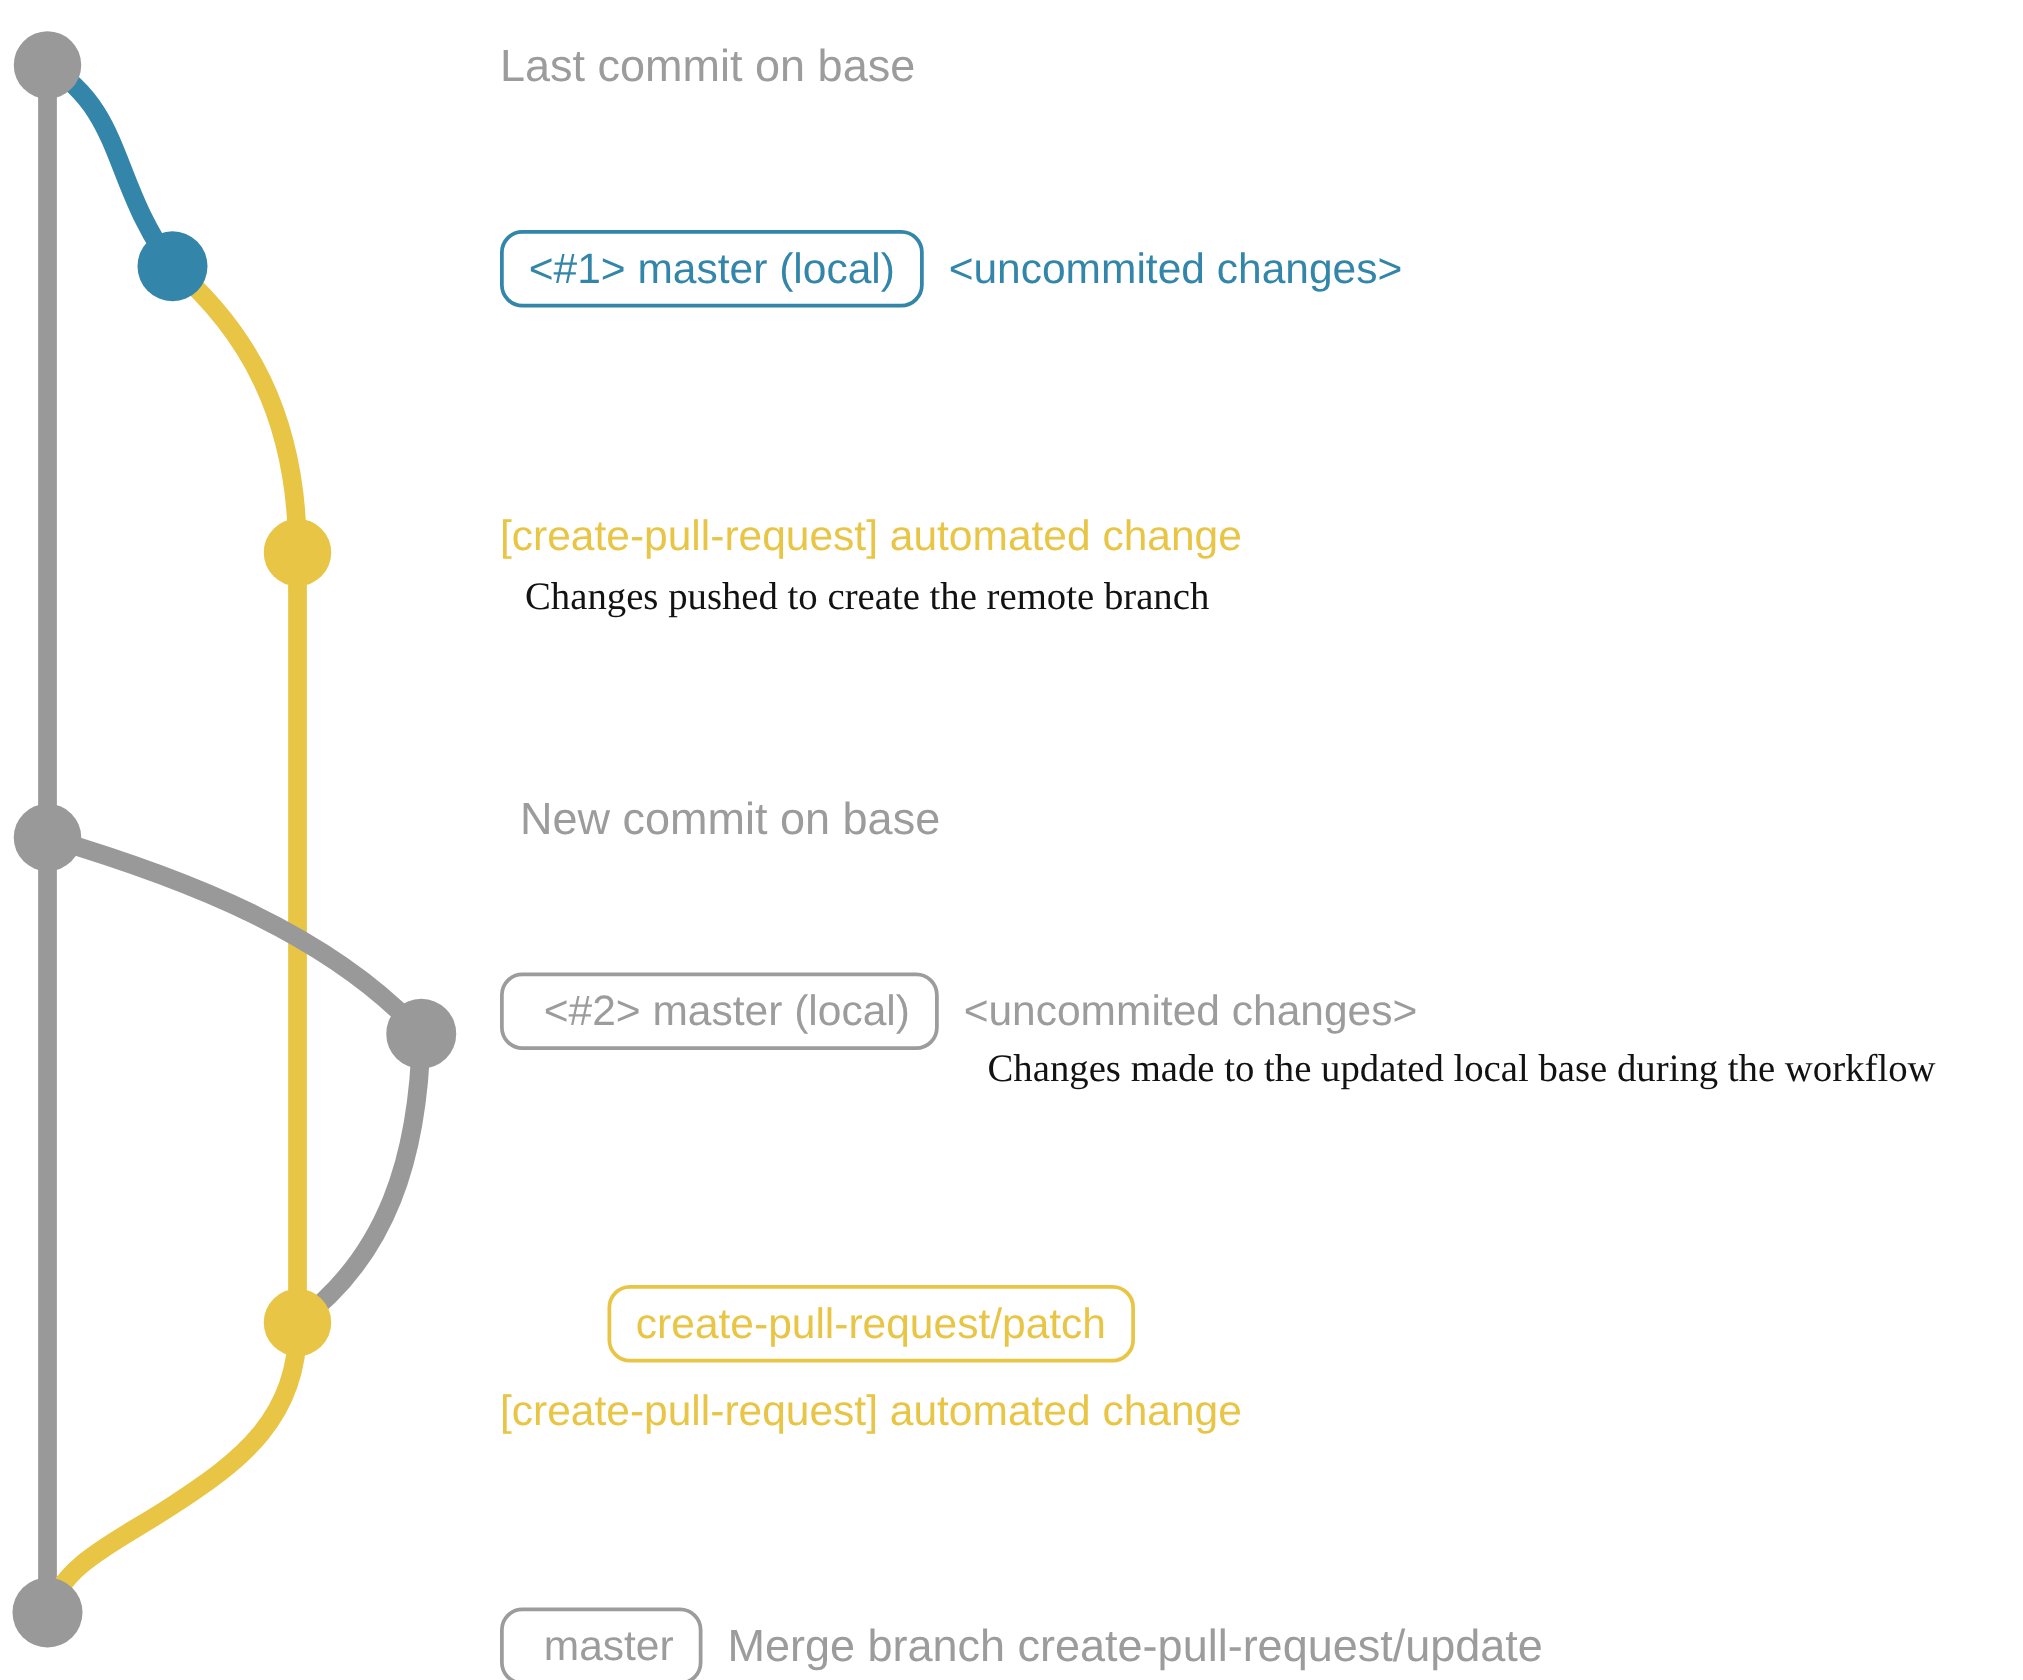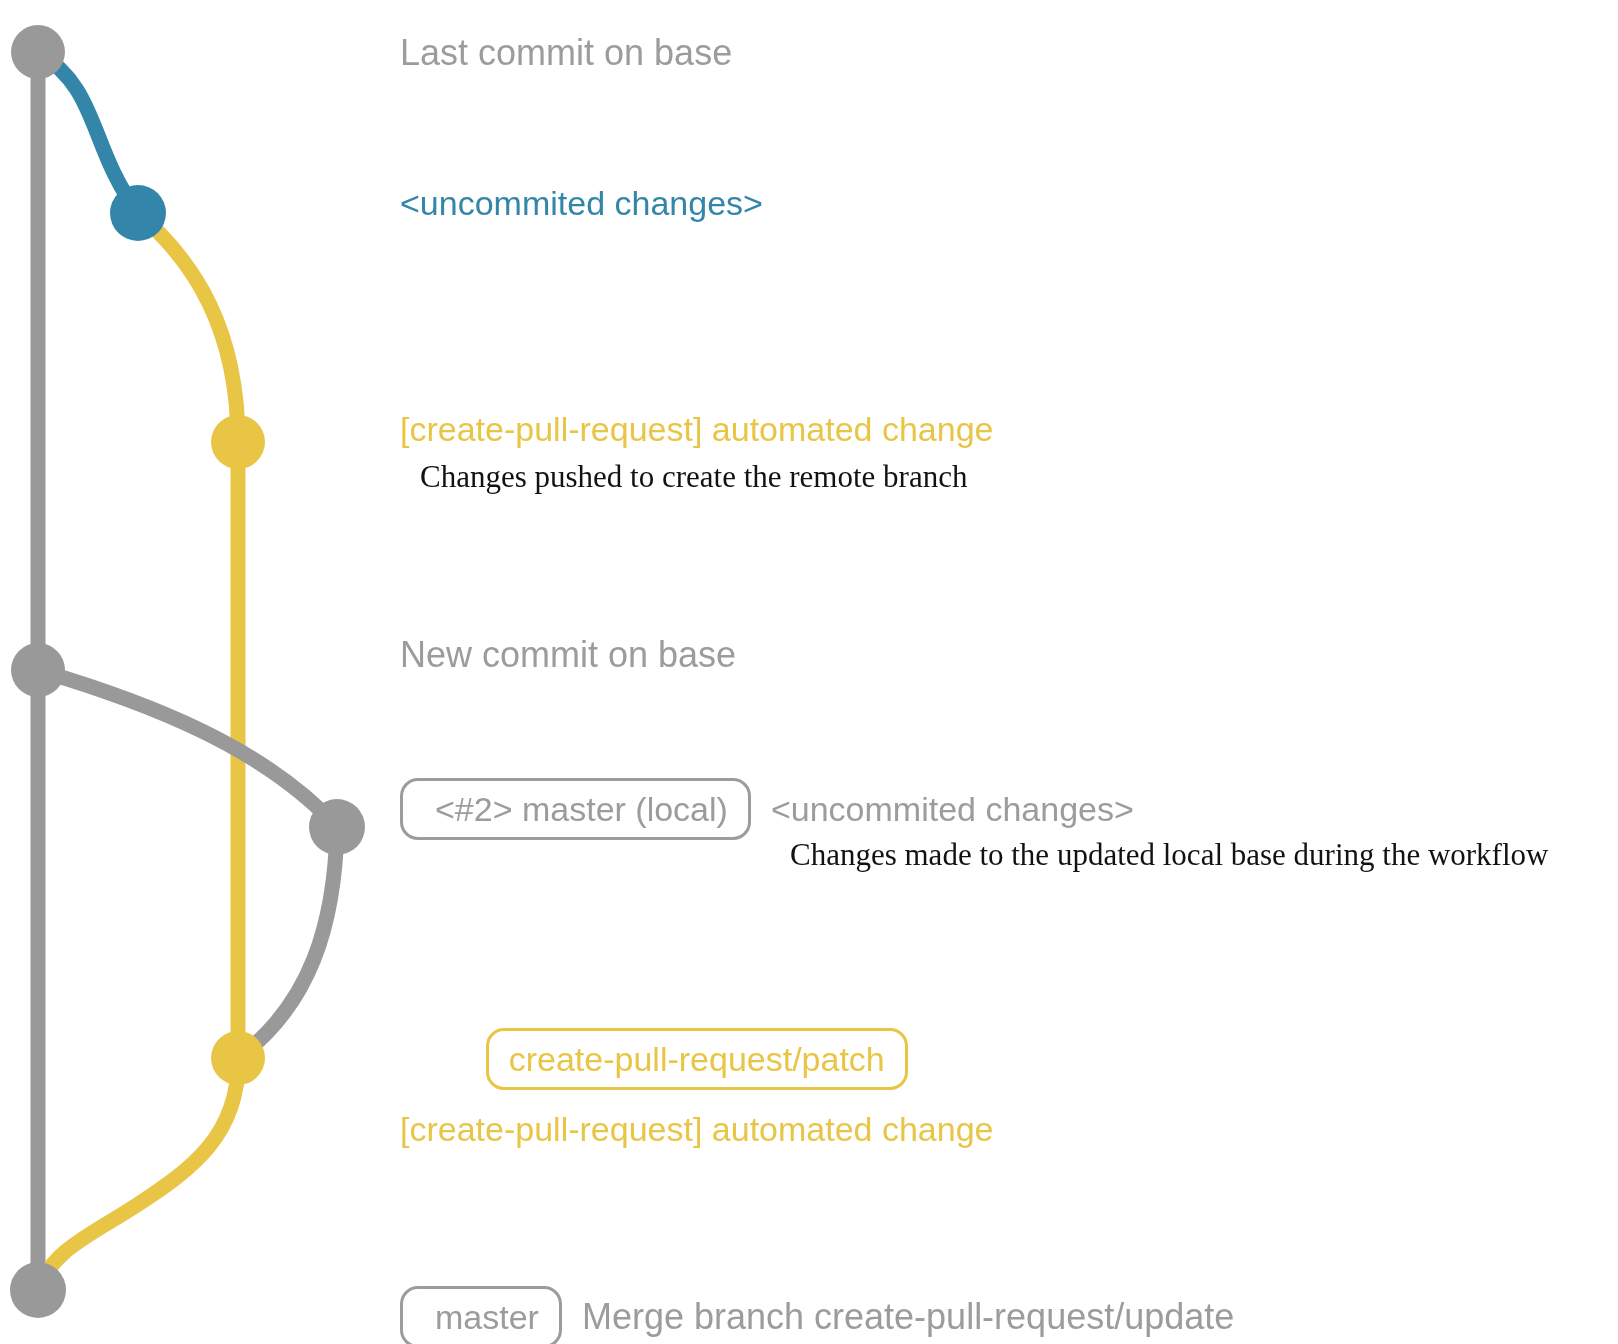--- a/index.html
+++ b/index.html
@@ -76,29 +76,30 @@
     <circle class="node gray" cx="337" cy="827" r="28"></circle>
     <circle class="node yellow" cx="238" cy="1058" r="27"></circle>
     <circle class="node gray" cx="38" cy="1290" r="28"></circle>
   </svg>
 
   <div class="row" style="left:400px;top:33px;">
     <span class="plain-label">Last commit on base</span>
   </div>
 
   <div class="row" style="left:400px;top:184px;">
+    <span class="badge blue">&lt;#1&gt; master (local)</span>
     <span class="title blue">&lt;uncommited changes&gt;</span>
   </div>
 
   <div class="row" style="left:400px;top:410px;">
     <span class="title yellow">[create-pull-request] automated change</span>
   </div>
   <div class="caption" style="left:420px;top:460px;">Changes pushed to create the remote branch</div>
 
-  <div class="row" style="left:400px;top:635px;">
+  <div class="row" style="left:416px;top:635px;">
     <span class="plain-label">New commit on base</span>
   </div>
 
   <div class="row" style="left:400px;top:778px;">
     <span class="badge gray">&lt;#2&gt; master (local)</span>
     <span class="title gray">&lt;uncommited changes&gt;</span>
   </div>
   <div class="caption" style="left:790px;top:838px;">Changes made to the updated local base during the workflow</div>
 
   <div class="row" style="left:400px;top:1028px;flex-direction:column;">

